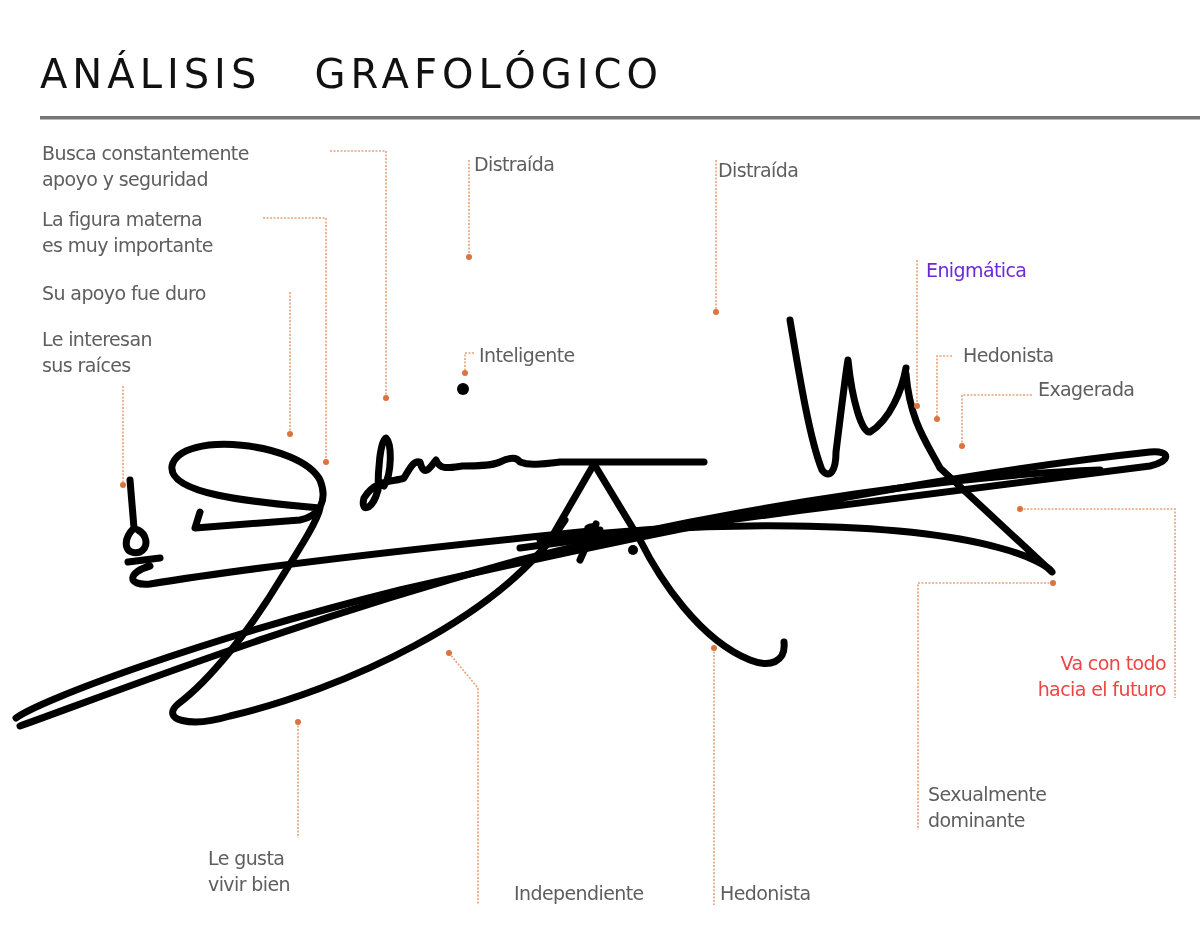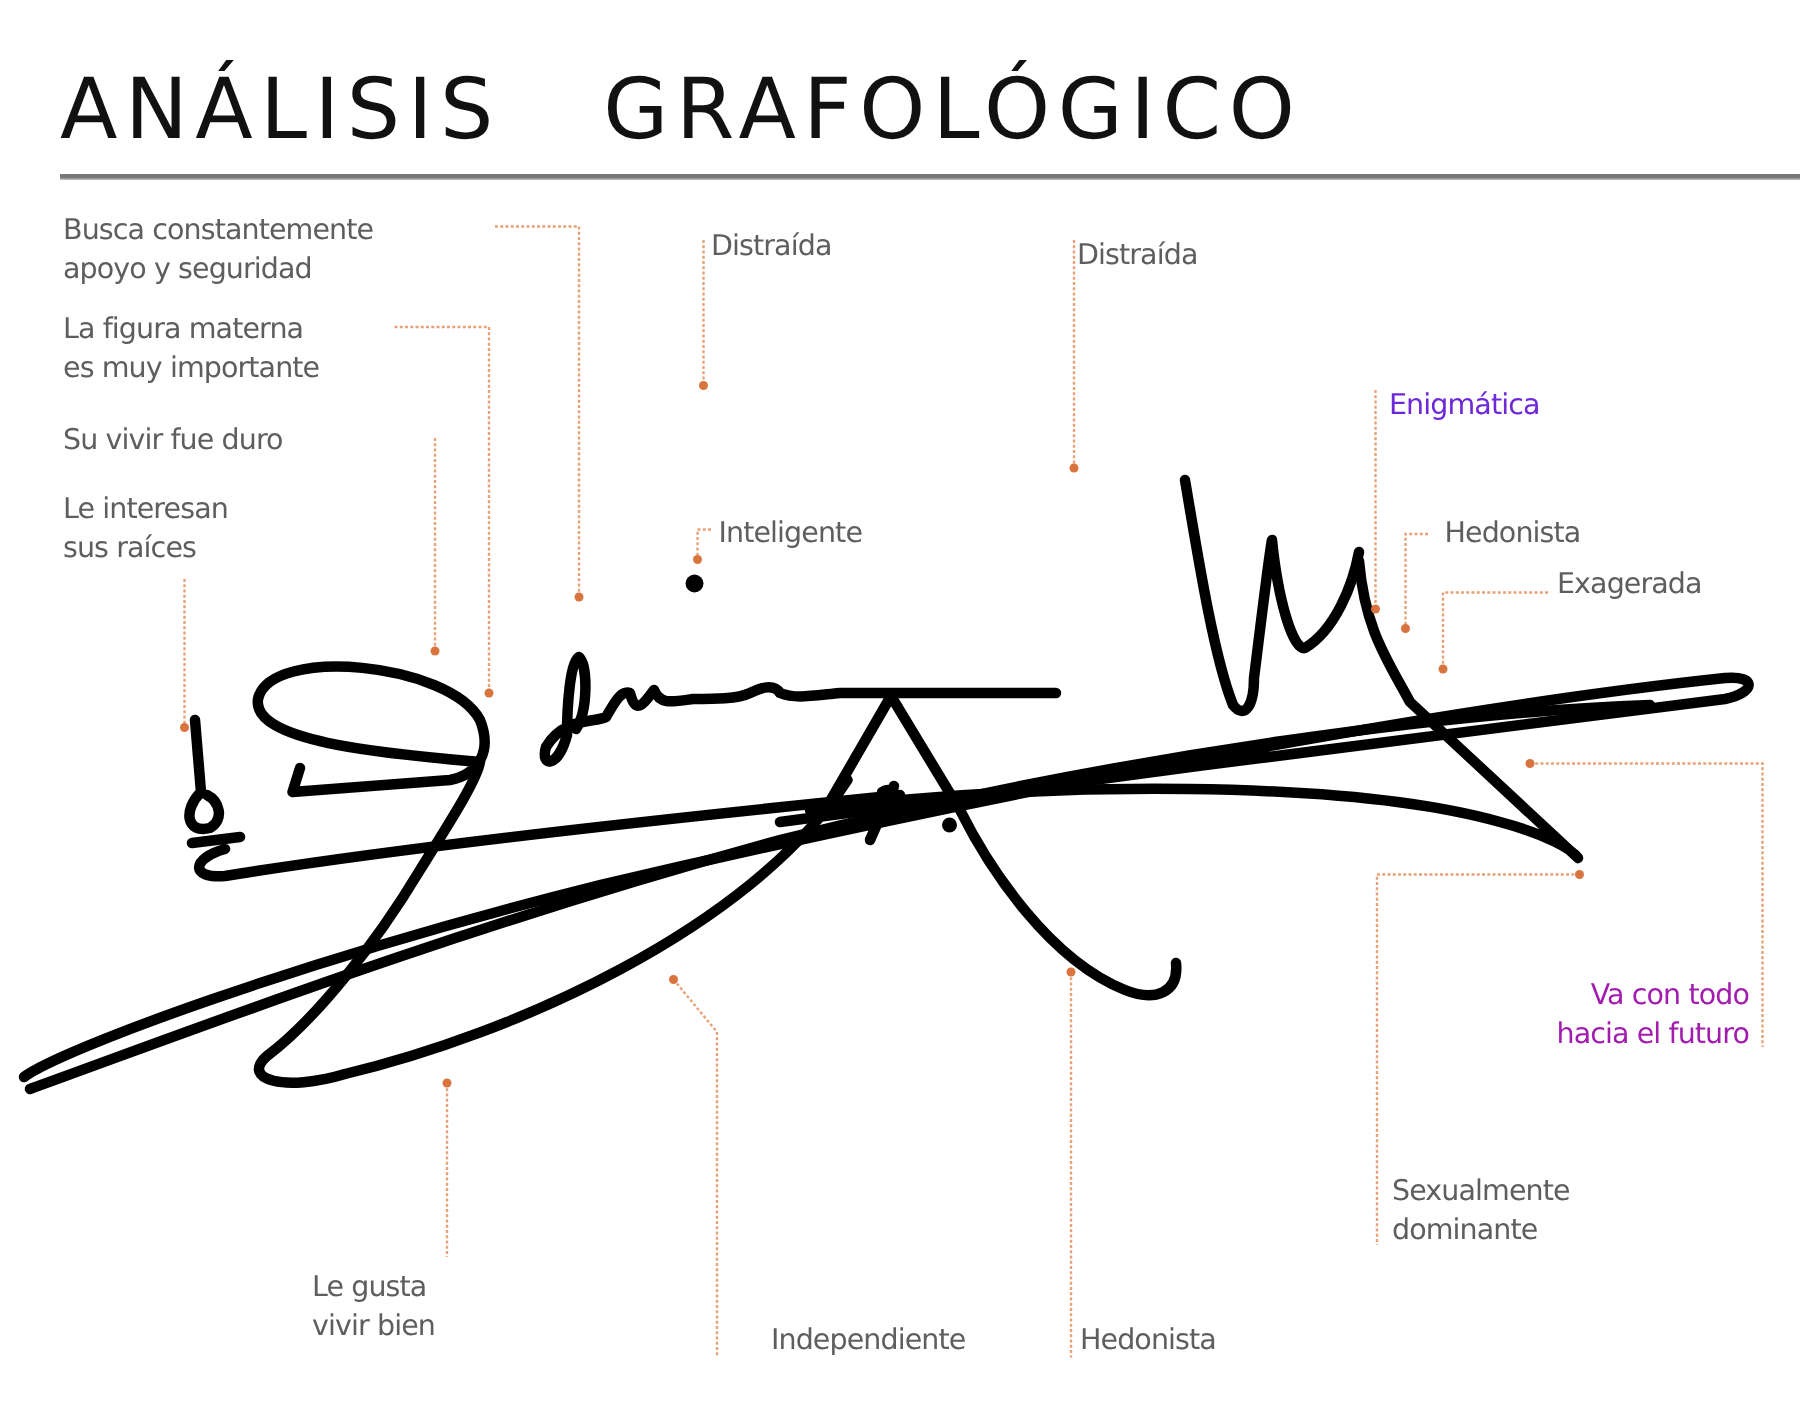--- a/index.html
+++ b/index.html
@@ -1,21 +1,21 @@
 <!DOCTYPE html>
 <html><head>
 <meta charset="utf-8">
 <style>
   html, body { margin: 0; padding: 0; background: #ffffff; }
   body { width: 1200px; height: 946px; position: relative; overflow: hidden;
          font-family: "DejaVu Sans", "Liberation Sans", sans-serif; }
   #title {
     position: absolute; left: 40px; top: 34px;
     font-family: "DejaVu Sans", sans-serif;
-    font-size: 56px; font-weight: 400; letter-spacing: 5px;
+    font-size: 40px; font-weight: 400; letter-spacing: 5px;
     color: #111111; margin: 0; line-height: 80px; white-space: pre;
   }
   #title-rule {
     position: absolute; left: 40px; top: 116px; width: 1160px; height: 3px;
     background: #777777; border-bottom: 1px solid #b9b9b9;
   }
   #canvas { position: absolute; left: 0; top: 0; width: 1200px; height: 946px; }
   .label {
     position: absolute; color: #5e5e5e; font-size: 19px; line-height: 26px;
     font-family: "DejaVu Sans", sans-serif; letter-spacing: -0.6px; white-space: pre;
@@ -74,30 +74,30 @@
       <polyline points="714,648 714,905" fill="none" stroke="#e8a27a" stroke-width="1.6" stroke-dasharray="2 1.5"></polyline>
       <circle cx="714" cy="648" r="3" fill="#d9743f"></circle>
     </g>
 </svg>
 
 <div id="labels">
     <div class="label" style="top: 140px; color: rgb(94, 94, 94); left: 42px;">Busca constantemente
 apoyo y seguridad</div>
     <div class="label" style="top: 206px; color: rgb(94, 94, 94); left: 42px;">La figura materna
 es muy importante</div>
-    <div class="label" style="top: 280px; color: rgb(94, 94, 94); left: 42px;">Su vivir fue duro</div>
+    <div class="label" style="top: 280px; color: rgb(94, 94, 94); left: 42px;">Su apoyo fue duro</div>
     <div class="label" style="top: 326px; color: rgb(94, 94, 94); left: 42px;">Le interesan
 sus raíces</div>
     <div class="label" style="top: 151px; color: rgb(94, 94, 94); left: 474px;">Distraída</div>
     <div class="label" style="top: 157px; color: rgb(94, 94, 94); left: 718px;">Distraída</div>
     <div class="label" style="top: 342px; color: rgb(94, 94, 94); left: 479px;">Inteligente</div>
     <div class="label" style="top: 257px; color: #6d28d9; left: 926px;">Enigmática</div>
     <div class="label" style="top: 342px; color: rgb(94, 94, 94); left: 963px;">Hedonista</div>
     <div class="label" style="top: 376px; color: rgb(94, 94, 94); left: 1038px;">Exagerada</div>
-    <div class="label right" style="top: 650px; color: #a21caf; right: 34px;">Va con todo
+    <div class="label right" style="top: 650px; color: #ef4444; right: 34px;">Va con todo
 hacia el futuro</div>
     <div class="label" style="top: 781px; color: rgb(94, 94, 94); left: 928px;">Sexualmente
 dominante</div>
     <div class="label" style="top: 845px; color: rgb(94, 94, 94); left: 208px;">Le gusta
 vivir bien</div>
     <div class="label" style="top: 880px; color: rgb(94, 94, 94); left: 485px; margin-left: 29px;">Independiente</div>
     <div class="label" style="top: 880px; color: rgb(94, 94, 94); left: 720px;">Hedonista</div>
   </div>
 
 </body></html>

